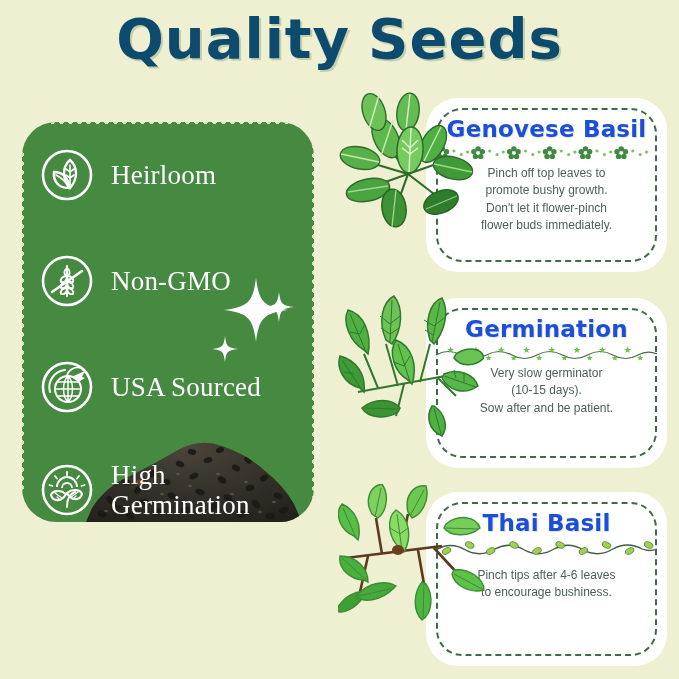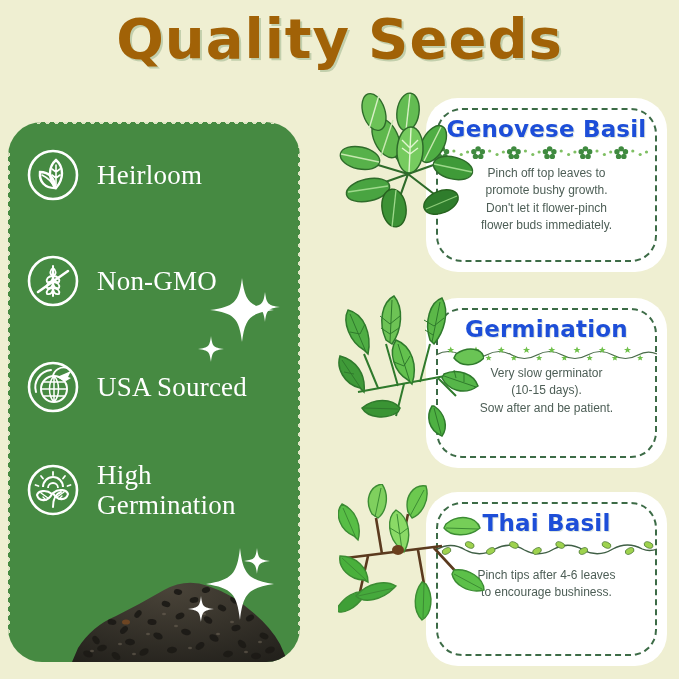--- a/index.html
+++ b/index.html
@@ -8,28 +8,28 @@
     background:#EFEFD2;
     font-family:"Liberation Sans", sans-serif;
   }
   .poster{position:relative;width:679px;height:679px;background:#EFEFD2;overflow:hidden;}
 
   
   .title{
     position:absolute;left:0;top:10px;width:679px;text-align:center;
     font-family:"DejaVu Sans", sans-serif;
     font-weight:bold;font-size:56px;letter-spacing:1px;
-    color:#a16207;
+    color:#0c4a6e;
     text-shadow:2px 2px 0 rgba(60,110,60,.25);
     line-height:1.05;
   }
   .title .gap{display:inline-block;width:18px;}
 
   
-  .panel-wrap{position:absolute;left:8px;top:122px;width:292px;height:540px;}
+  .panel-wrap{position:absolute;left:22px;top:122px;width:292px;height:400px;}
   .panel{
     position:absolute;inset:0;
     background:#468A42;
     border-radius:34px;
     overflow:hidden;
   }
   .edge-dots-r{
     position:absolute;right:-3px;top:20px;bottom:20px;width:6px;
     background-image:radial-gradient(circle, #EFEFD2 2.2px, rgba(239,239,210,0) 2.4px);
     background-size:6px 9px;background-repeat:repeat-y;opacity:.9;

